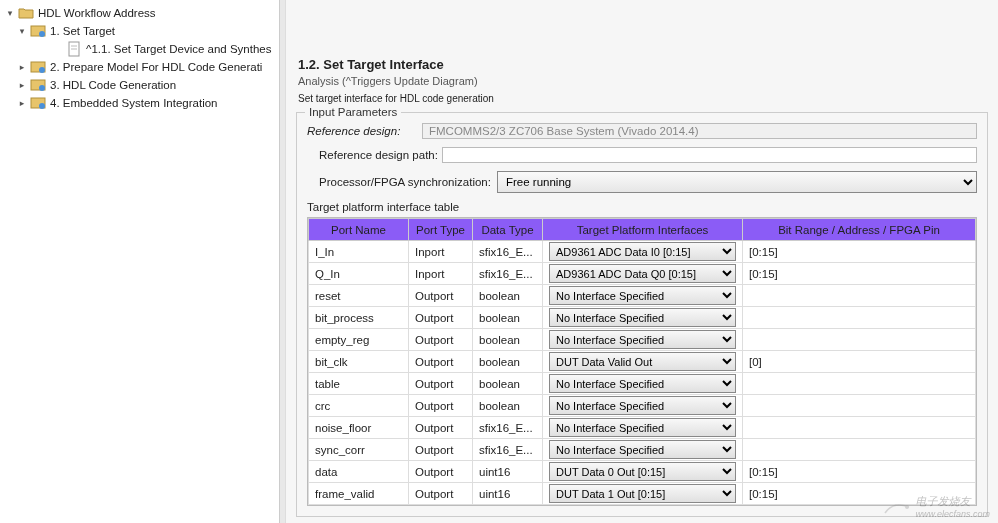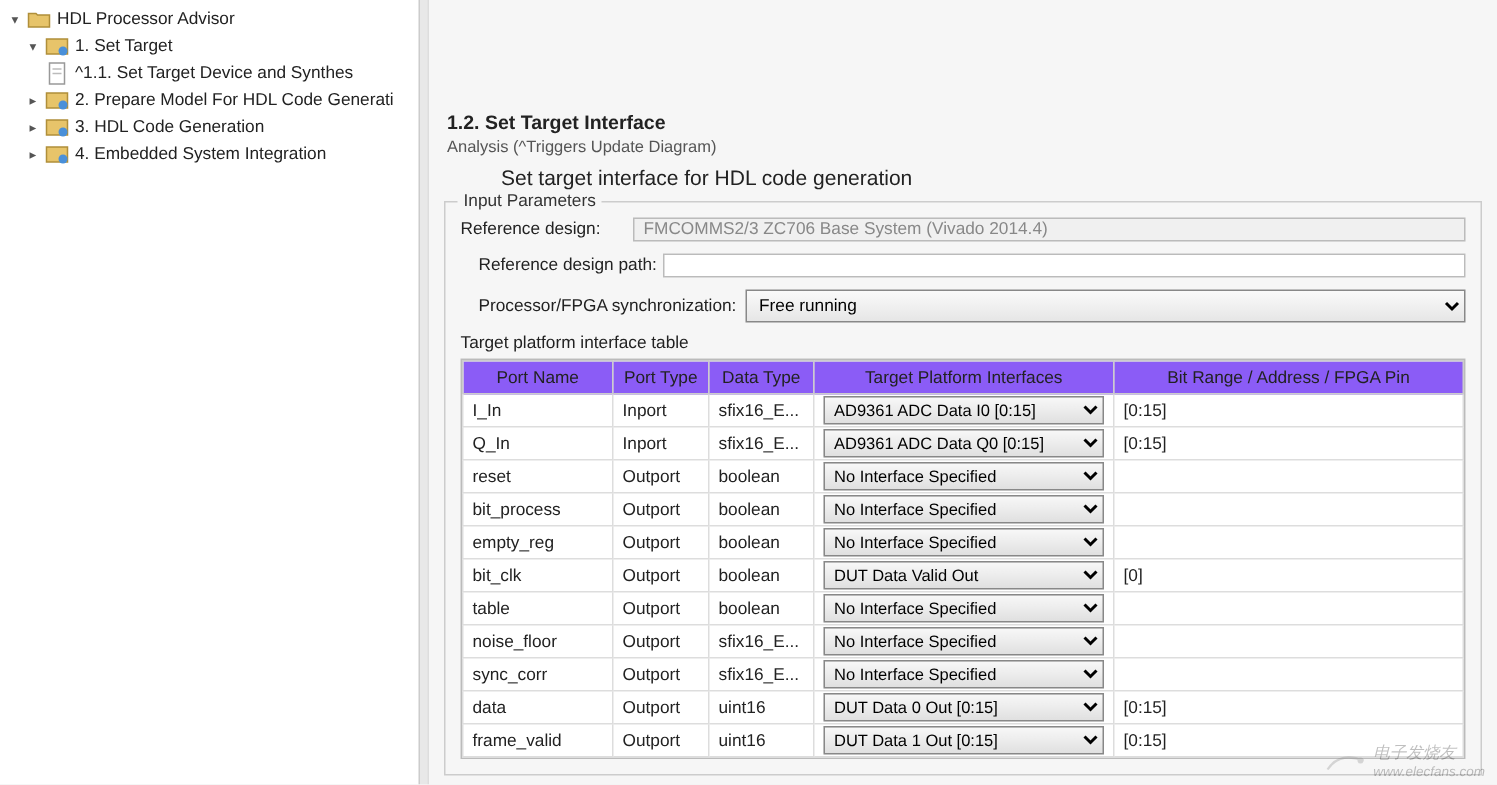--- a/index.html
+++ b/index.html
@@ -6,26 +6,26 @@
 body { font-family: "Segoe UI", Tahoma, sans-serif; font-size: 11.5px; color: #222; background: #f0f0f0; width: 998px; height: 523px; overflow: hidden; }
 .app { display: flex; height: 100%; }
 .sidebar { width: 280px; background: #fff; border-right: 1px solid #ccc; padding: 4px 0; overflow: hidden; }
 .tree { list-style: none; }
 .tree li { white-space: nowrap; }
 .tree-row { display: flex; align-items: center; height: 18px; padding: 0 4px; cursor: default; }
 .tree-row.selected { background: #d6e8f6; }
 .toggle { width: 12px; height: 12px; display: flex; align-items: center; justify-content: center; font-size: 9px; color: #555; margin-right: 2px; }
 .icon { width: 16px; height: 16px; margin-right: 4px; display: inline-flex; align-items: center; justify-content: center; }
 .indent-1 { padding-left: 16px; }
-.indent-2 { padding-left: 16px; }
+.indent-2 { padding-left: 52px; }
 .main { flex: 1; background: #f6f6f6; display: flex; flex-direction: column; overflow: hidden; }
 .header { padding: 6px 12px 2px; }
 .header h2 { font-size: 13px; font-weight: bold; color: #222; margin-bottom: 3px; }
 .analysis { font-size: 11px; color: #555; margin-bottom: 6px; }
-.desc { font-size: 14px; color: #222; margin-bottom: 6px; margin-left: 36px; }
+.desc { font-size: 10px; color: #222; margin-bottom: 6px; }
 .fieldset { border: 1px solid #ccc; margin: 0 10px 6px; padding: 8px 10px 10px; background: #f6f6f6; }
 .fieldset-legend { font-size: 11.5px; color: #333; padding: 0 4px; background: #f6f6f6; position: relative; top: -15px; left: -2px; display: inline-block; }
 .fieldset-body { margin-top: -10px; }
 .form-row { display: flex; align-items: center; margin-bottom: 8px; }
 .form-label { width: 170px; font-size: 11.5px; }
 .form-input { height: 16px; border: 1px solid #bbb; background: #fff; padding: 0 6px; font-size: 11.5px; color: #666; }
 .form-input.disabled { background: #f0f0f0; color: #888; }
 .form-select { height: 22px; border: 1px solid #888; background: linear-gradient(#fafafa,#e6e6e6); padding: 0 4px; font-size: 11.5px; flex: 1; }
 .table-label { font-size: 11.5px; margin-bottom: 4px; }
 .table-wrap { border: 1px solid #bbb; background: #fff; }
@@ -49,21 +49,21 @@
   <div class="sidebar">
     <ul class="tree">
       <li>
         <div class="tree-row">
           <span class="toggle">▾</span>
           <span class="icon">
             <svg viewBox="0 0 16 16">
                 <path fill="#e7c46a" stroke="#b08f3a" d="M1 4h5l1 1h8v8H1z"></path>
               </svg>
           </span>
-          <span>HDL Processor Advisor</span>
+          <span>HDL Workflow Address</span>
         </div>
         <ul class="tree">
           <li>
             <div class="tree-row indent-1">
               <span class="toggle">▾</span>
               <span class="icon">
                 <svg viewBox="0 0 16 16">
                     <rect x="1" y="3" width="14" height="10" fill="#e7c46a" stroke="#b08f3a"></rect>
                     <circle cx="12" cy="11" r="3" fill="#4a90d9"></circle>
                   </svg>
@@ -132,21 +132,21 @@
     <div class="header" style="margin-left:6px;">
       <h2>1.2. Set Target Interface</h2>
       <div class="analysis">Analysis (^Triggers Update Diagram)</div>
       <div class="desc">Set target interface for HDL code generation</div>
     </div>
 
     <fieldset class="fieldset" style="margin-left:16px;">
       <span class="fieldset-legend">Input Parameters</span>
       <div class="fieldset-body">
         <div class="form-row">
-          <span class="form-label" style="width:115px;">Reference design:</span>
+          <span class="form-label" style="width:115px;font-style:italic;">Reference design:</span>
           <input class="form-input disabled" style="flex: 1 1 0%;" readonly="" value="FMCOMMS2/3 ZC706 Base System (Vivado 2014.4)">
         </div>
         <div class="form-row">
           <span class="form-label" style="width:135px;padding-left:12px;">Reference design path:</span>
           <input class="form-input" style="flex: 1 1 0%;" value="">
         </div>
         <div class="form-row">
           <span class="form-label" style="width:190px;padding-left:12px;">Processor/FPGA synchronization:</span>
           <select class="form-select">
             <option>Free running</option>
@@ -208,20 +208,27 @@
                   <td>[0]</td>
                 </tr>
                 <tr>
                   <td>table</td>
                   <td>Outport</td>
                   <td>boolean</td>
                   <td><select class="cell-select"><option>No Interface Specified</option></select></td>
                   <td></td>
                 </tr>
                 <tr>
+                  <td>crc</td>
+                  <td>Outport</td>
+                  <td>boolean</td>
+                  <td><select class="cell-select"><option>No Interface Specified</option></select></td>
+                  <td></td>
+                </tr>
+                <tr>
                   <td>noise_floor</td>
                   <td>Outport</td>
                   <td>sfix16_E...</td>
                   <td><select class="cell-select"><option>No Interface Specified</option></select></td>
                   <td></td>
                 </tr>
                 <tr>
                   <td>sync_corr</td>
                   <td>Outport</td>
                   <td>sfix16_E...</td>

